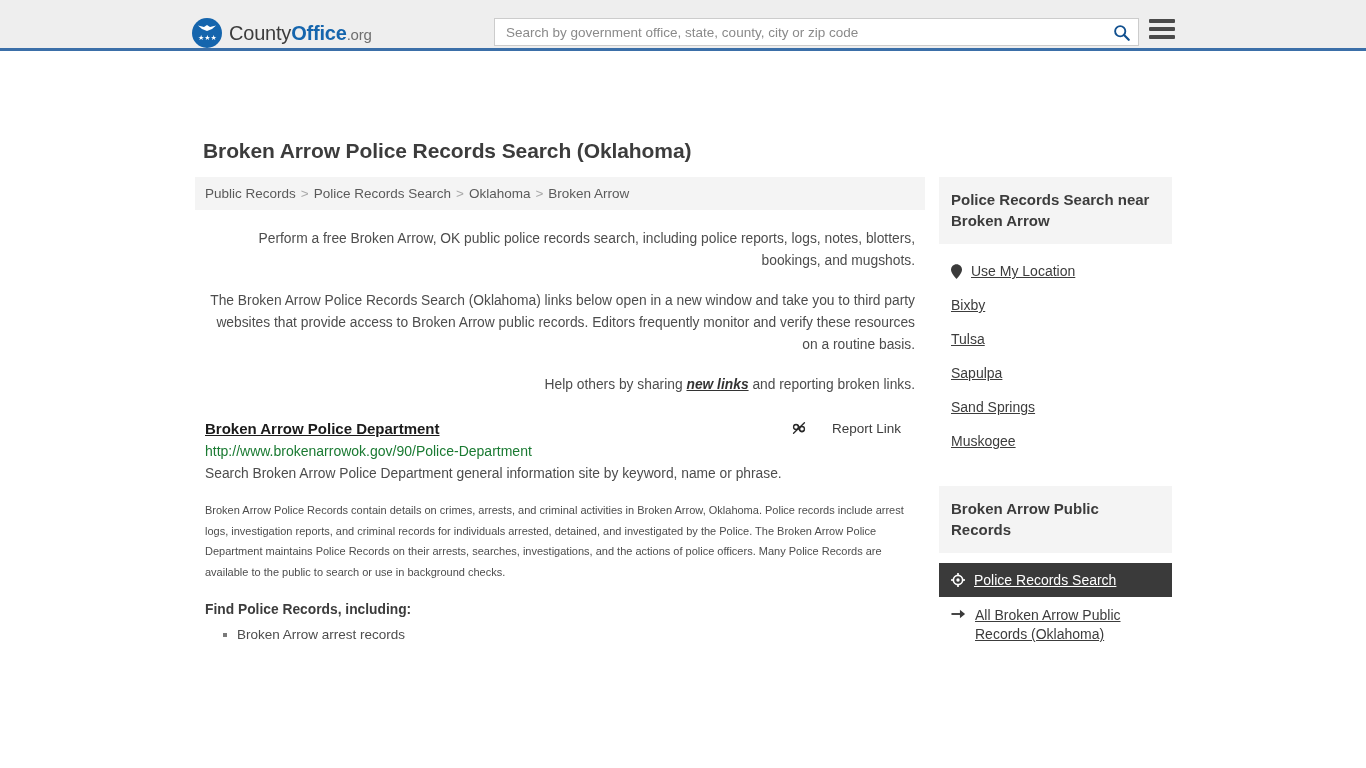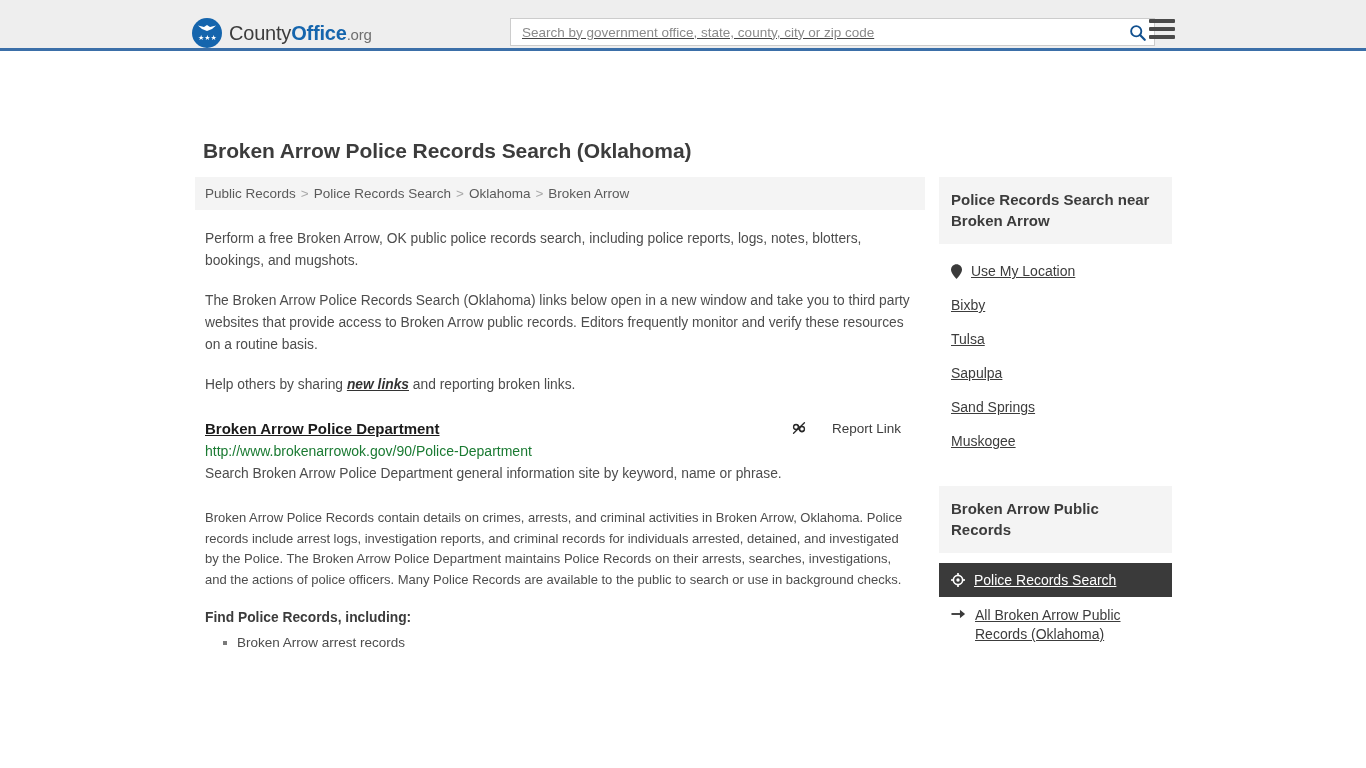--- a/index.html
+++ b/index.html
@@ -57,29 +57,28 @@
     font-size: 20px;
     letter-spacing: -0.2px;
     white-space: nowrap;
   }
   .logo-text .t1 { color: #3c3c3c; }
   .logo-text .t2 { color: #1565ad; font-weight: bold; }
   .logo-text .t3 { color: #6f6f6f; font-size: 15px; }
 
   .search-wrap {
     position: absolute;
-    left: 510px;
+    left: 494px;
     top: 18px;
     width: 645px;
     height: 28px;
     background: #ffffff;
     border: 1px solid #cccccc;
     display: flex;
     align-items: center;
-    text-decoration: underline;
   }
   .search-input {
     flex: 1;
     border: none;
     outline: none;
     background: transparent;
     font-family: "Liberation Sans", sans-serif;
     font-size: 13.5px;
     color: #333333;
     padding: 0 8px 0 11px;
@@ -145,20 +144,21 @@
     white-space: nowrap;
   }
   .breadcrumb a { color: #5a5a5a; text-decoration: none; }
   .breadcrumb .sep { color: #a8a8a8; margin: 0 5px; }
 
   .body-text {
     margin: 18px 10px 0 10px;
     font-size: 13.8px;
     line-height: 22px;
     color: #4d4d4d;
+    text-align: right;
   }
   .body-text a { color: #333333; text-decoration: underline; font-weight: bold; font-style: italic; }
 
   
   .result {
     margin: 24px 10px 0 10px;
     position: relative;
   }
   .result-head {
     display: flex;
@@ -197,22 +197,22 @@
   
   .section-bar {
     margin-top: 48px;
     background: #f4f4f4;
     padding: 13px 10px;
     font-size: 15px;
     font-weight: bold;
     color: #3c3c3c;
   }
   .section-body {
-    margin: 24px 10px 0 10px;
-    font-size: 13px;
+    margin: 16px 10px 0 10px;
+    font-size: 11px;
     line-height: 20.5px;
     color: #4d4d4d;
   }
   .sub-head {
     margin: 20px 10px 0 10px;
     font-size: 13.8px;
     font-weight: bold;
     color: #3c3c3c;
   }
   ul.records-list {

